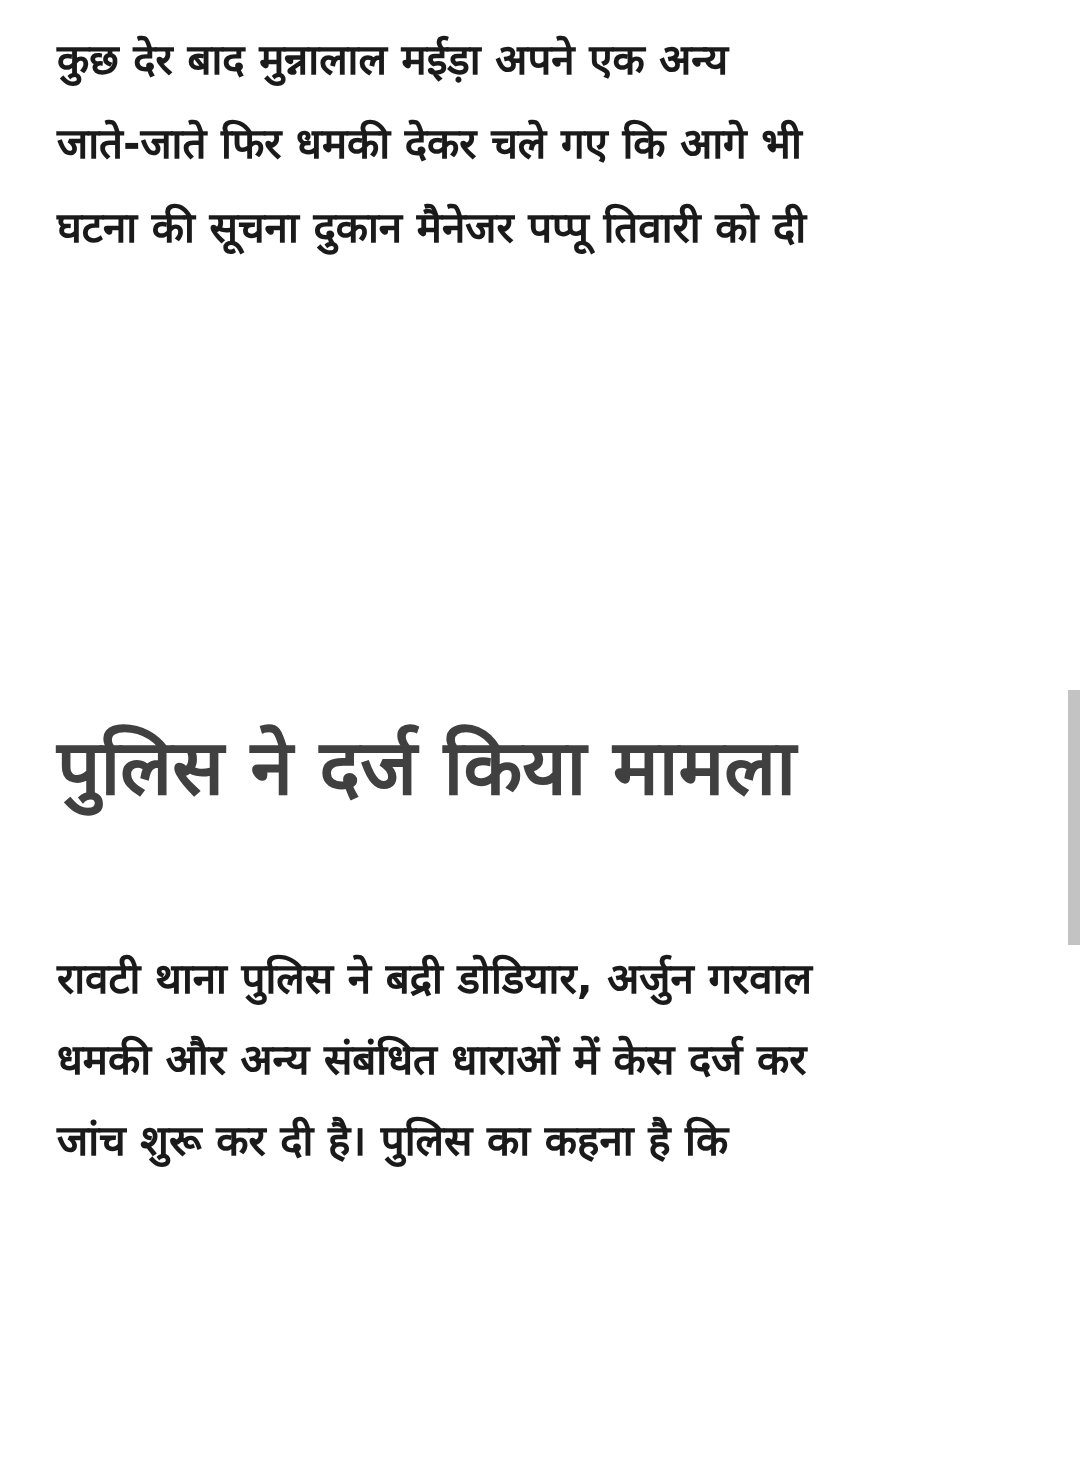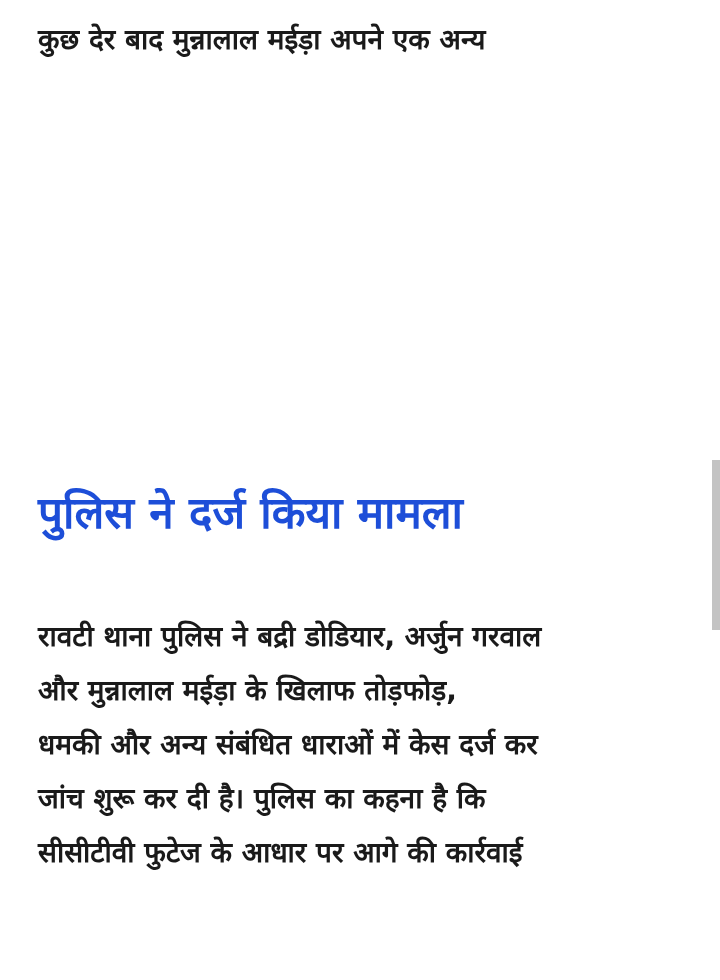--- a/index.html
+++ b/index.html
@@ -27,56 +27,56 @@
     color: #1a1a1a;
     font-size: 28px;
     font-weight: 700;
     line-height: 56px;
   }
   .body-para .tline {
     display: block;
     white-space: nowrap;
   }
   #para1 { top: 12px; }
-  #para2 { top: 610px; line-height: 54px; }
+  #para2 { top: 626px; line-height: 54px; }
   .section-heading {
     position: absolute;
     left: 38px;
     right: 30px;
     top: 482px;
     margin: 0;
-    color: #1d4ed8;
-    font-size: 44px;
+    color: #404040;
+    font-size: 51px;
     font-weight: 800;
     line-height: 62px;
     white-space: nowrap;
   }
   .scroll-thumb {
     position: absolute;
     right: 0px;
     top: 460px;
     width: 8px;
     height: 170px;
     background: #c3c3c3;
   }
 </style>
 </head>
 <body>
 
 <div class="page">
 
   <p class="body-para" id="para1">
     <span class="tline">कुछ देर बाद मुन्नालाल मईड़ा अपने एक अन्य</span>
+    <span class="tline">जाते-जाते फिर धमकी देकर चले गए कि आगे भी</span>
+    <span class="tline">घटना की सूचना दुकान मैनेजर पप्पू तिवारी को दी</span>
   </p>
 
   <h2 class="section-heading">पुलिस ने दर्ज किया मामला</h2>
 
   <p class="body-para" id="para2">
     <span class="tline">रावटी थाना पुलिस ने बद्री डोडियार, अर्जुन गरवाल</span>
-    <span class="tline">और मुन्नालाल मईड़ा के खिलाफ तोड़फोड़,</span>
     <span class="tline">धमकी और अन्य संबंधित धाराओं में केस दर्ज कर</span>
     <span class="tline">जांच शुरू कर दी है। पुलिस का कहना है कि</span>
-    <span class="tline">सीसीटीवी फुटेज के आधार पर आगे की कार्रवाई</span>
   </p>
 
   <div class="scroll-thumb"></div>
 
 </div>
 
 </body></html>

